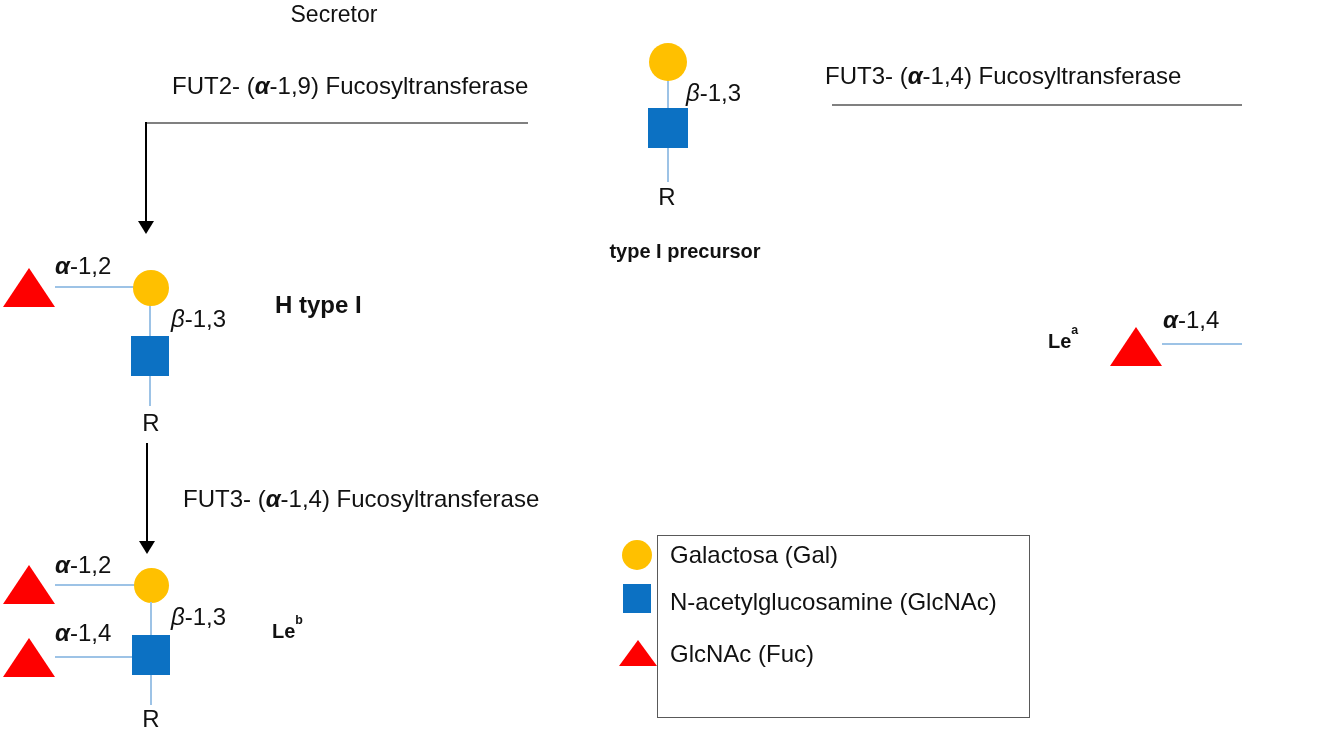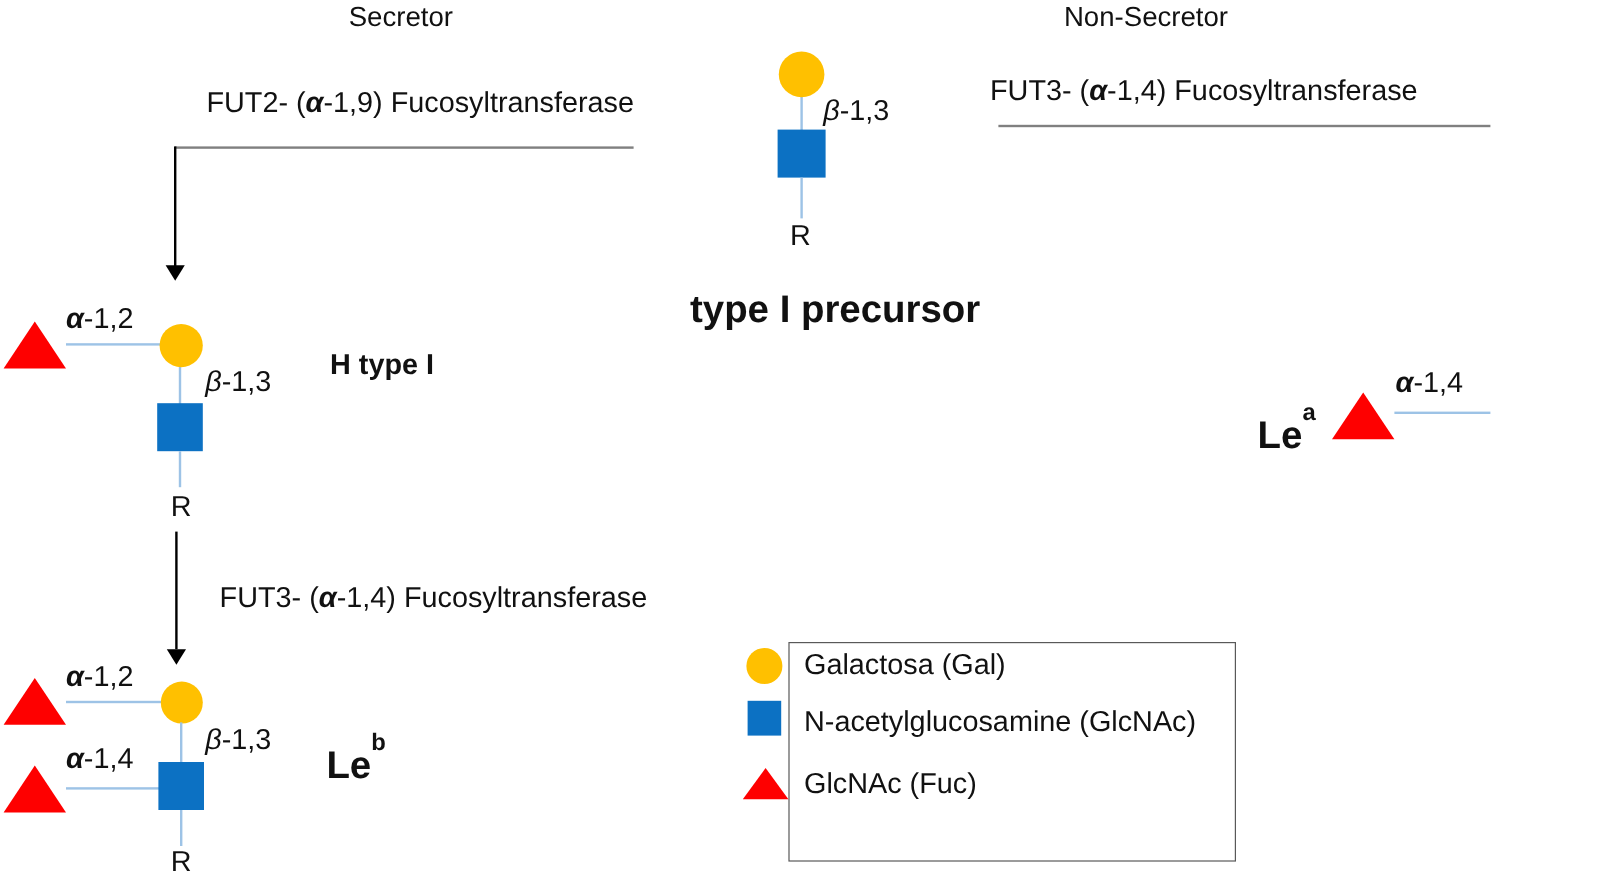--- a/index.html
+++ b/index.html
@@ -7,21 +7,21 @@
     position: relative;
     width: 1242px; height: 730px;
     background: #ffffff;
     font-family: "Liberation Sans", "DejaVu Sans", sans-serif;
     color: #111;
     overflow: hidden;
   }
   .lbl { position: absolute; font-size: 24px; line-height: 1.1; white-space: nowrap; }
   .hdr { font-size: 23px; text-align: center; }
   .bold { font-weight: 700; }
-  .big { font-size: 32px; }
+  .big { font-size: 20px; }
   .ga { font-weight: 700; font-style: italic; }     
   .gb { font-style: italic; }                        
   sup.sq { font-size: 0.62em; position: relative; top: -0.55em; font-weight: 700; }
 
   
   .node-circle { position: absolute; border-radius: 50%; background: var(--gal, #FFC000); }
   .node-square { position: absolute; background: var(--glcnac, #0C71C3); }
   .tri-up { position: absolute; width: 0; height: 0;
             border-left: 26px solid transparent; border-right: 26px solid transparent;
             border-bottom: 39px solid var(--fuc, #FE0000); }
@@ -43,21 +43,20 @@
   
   .legend-box { position: absolute; border: 1.5px solid #595959; background: #ffffff; }
   .legend-lbl { position: absolute; font-size: 24px; white-space: nowrap; }
 </style>
 </head>
 <body>
 
 <div class="canvas">
 
   <div class="lbl hdr" style="left:259px; top:2px; width:150px;">Secretor</div>
-  <div class="lbl hdr" style="left:855px; top:2px; width:200px;">Non-Secretor</div>
 
   <div class="lbl" style="left:172px; top:73px;"><span>FUT2- (</span><span class="ga">α</span><span>-1,9) Fucosyltransferase</span></div>
 
   <div class="lbl" style="left:825px; top:63px;"><span>FUT3- (</span><span class="ga">α</span><span>-1,4) Fucosyltransferase</span></div>
 
   <div class="lbl" style="left:183px; top:486px;"><span>FUT3- (</span><span class="ga">α</span><span>-1,4) Fucosyltransferase</span></div>
 
   <div class="gline-h" style="left:146px; top:122px; width:382px;"></div>
   <div class="gline-v" style="left:145px; top:122px; height:100px; background:#000;"></div>
   <div class="arrowhead-down" style="left:138px; top:221px;"></div>
@@ -102,21 +101,21 @@
     <div class="lbl" style="left:55px; top:620px;"><span class="ga">α</span><span>-1,4</span></div>
     <div class="tri-up" style="left:3px; top:638px;"></div>
     <div class="hlink" style="left:55px; top:656px; width:78px;"></div>
     <div class="node-square" style="left:132px; top:635px; width:38px; height:40px;"></div>
     <div class="lbl bold big" style="left:272px; top:620px;"><span>Le</span><sup class="sq">b</sup></div>
     <div class="vlink" style="left:150px; top:675px; height:30px;"></div>
     <div class="lbl" style="left:139px; top:706px; width:24px; text-align:center;">R</div>
   </div>
 
   <div>
-    <div class="lbl bold big" style="left:1048px; top:345px;"><span>Le</span><sup class="sq">a</sup></div>
+    <div class="lbl bold big" style="left:1048px; top:330px;"><span>Le</span><sup class="sq">a</sup></div>
     <div class="tri-up" style="left:1110px; top:327px;"></div>
     <div class="lbl" style="left:1163px; top:307px;"><span class="ga">α</span><span>-1,4</span></div>
     <div class="hlink" style="left:1162px; top:343px; width:84px;"></div>
     <div class="node-circle" style="left:1246px; top:253px; width:36px; height:36px;"></div>
     <div class="vlink" style="left:1263px; top:288px; height:31px;"></div>
     <div class="node-square" style="left:1244px; top:318px; width:40px; height:40px;"></div>
     <div class="lbl" style="left:1284px; top:289px;"><span class="gb">β</span><span>-1,3</span></div>
     <div class="vlink" style="left:1263px; top:358px; height:32px;"></div>
     <div class="lbl" style="left:1252px; top:394px; width:24px; text-align:center;">R</div>
   </div>

